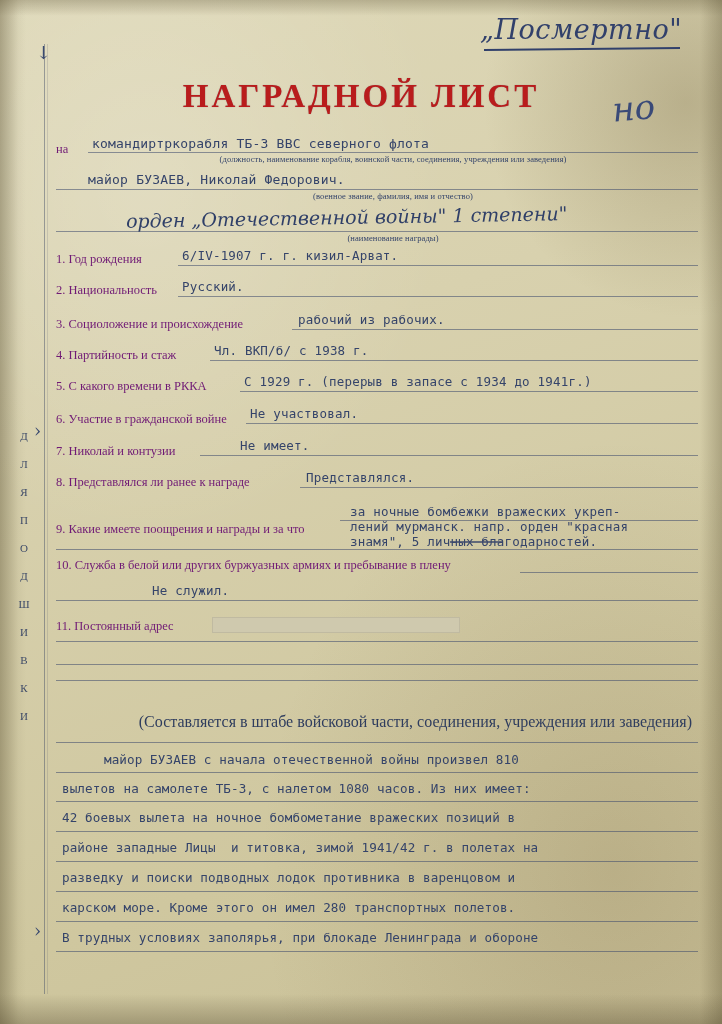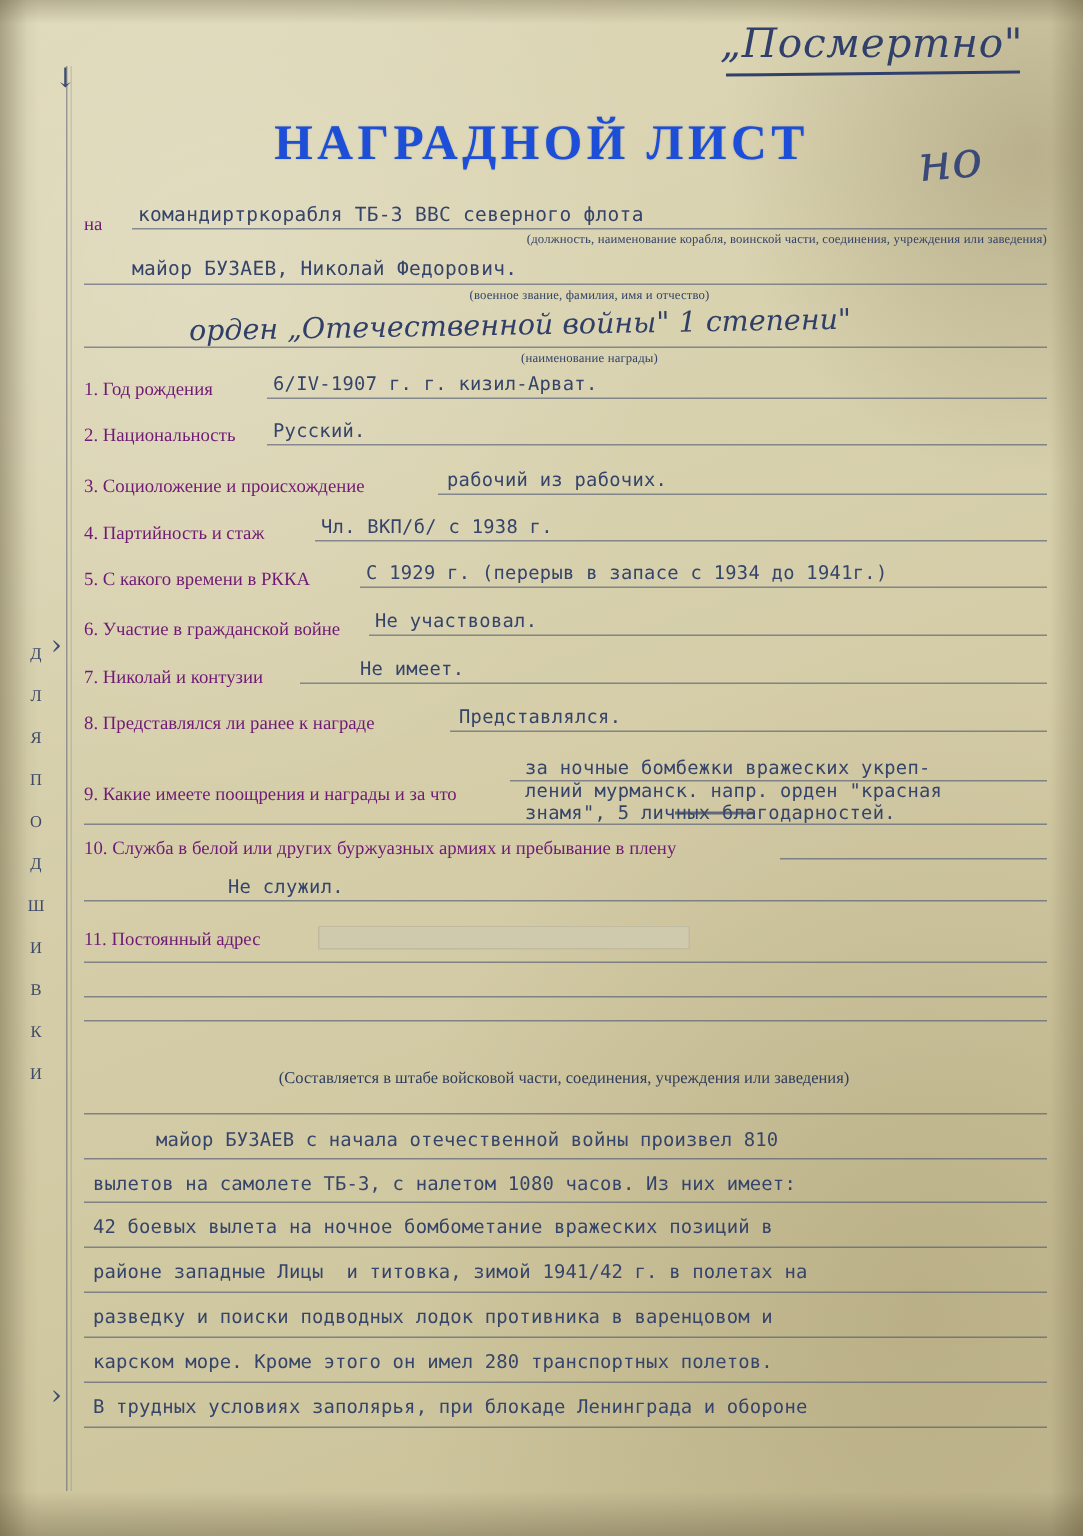--- a/index.html
+++ b/index.html
@@ -103,21 +103,21 @@
     color: #3a4a78;
     transform: rotate(-5deg);
   }
   .title {
     position: absolute;
     left: 0; right: 0; top: 78px;
     text-align: center;
     font-size: 33px;
     font-weight: bold;
     letter-spacing: 3px;
-    color: #1d4ed8;
+    color: #b91c1c;
     font-family: "Liberation Serif", serif;
     text-shadow: 0 0 1px rgba(44,58,92,0.4);
   }
   
   .typed {
     font-family: "DejaVu Sans Mono", monospace;
     font-size: 12.5px;
     color: #35446a;
     letter-spacing: 0.2px;
     white-space: pre;
@@ -150,23 +150,23 @@
     left: 60px; right: 30px;
     text-align: center;
     font-family: "Liberation Serif", serif;
     font-size: 12.5px;
     font-weight: bold;
     color: #2a3857;
   }
   .section-sub {
     position: absolute;
     left: 60px; right: 30px;
-    text-align: center;
-    font-family: "Liberation Serif", serif;
-    font-size: 11px;
+    text-align: right;
+    font-family: "Liberation Serif", serif;
+    font-size: 16px;
     color: #2f3d5e;
   }
   .body-line {
     position: absolute;
     left: 62px;
     font-family: "DejaVu Sans Mono", monospace;
     font-size: 12.6px;
     color: #35446a;
     white-space: pre;
     letter-spacing: 0.1px;
@@ -206,21 +206,21 @@
 
   <div class="title">НАГРАДНОЙ ЛИСТ</div>
 
   <div class="vertical-caption">
     <div style="writing-mode: vertical-rl; text-orientation: upright;">Д Л Я   П О Д Ш И В К И</div>
   </div>
 
   <div class="label abs" style="left:56px; top:142px;">на</div>
   <div class="typed abs" style="left:92px; top:136px; font-size:13px;">командиртркорабля ТБ-3 ВВС северного флота</div>
   <div class="rule" style="left:88px; top:152px; width:610px;"></div>
-  <div class="sublabel abs" style="left:88px; top:154px; width:610px; text-align:right;font-family:Liberation Serif, serif;">(должность, наименование корабля, воинской части, соединения, учреждения или заведения)</div>
+  <div class="sublabel abs" style="left:88px; top:154px; width:610px; text-align:center;font-family:Liberation Serif, serif;">(должность, наименование корабля, воинской части, соединения, учреждения или заведения)</div>
 
   <div class="typed abs" style="left:88px; top:172px; font-size:13px;">майор БУЗАЕВ, Николай Федорович.</div>
   <div class="rule" style="left:56px; top:189px; width:642px;"></div>
   <div class="sublabel abs" style="left:88px; top:191px; width:610px; text-align:center;">(военное звание, фамилия, имя и отчество)</div>
 
   <div class="hand abs" style="left:126px; top:206px; font-size:19px; transform:rotate(-1deg);">орден „Отечественной войны" 1 степени"</div>
   <div class="rule" style="left:56px; top:231px; width:642px;"></div>
   <div class="sublabel abs" style="left:88px; top:233px; width:610px; text-align:center;">(наименование награды)</div>
 
   <div class="label abs" style="left:56px; top:252px;">

